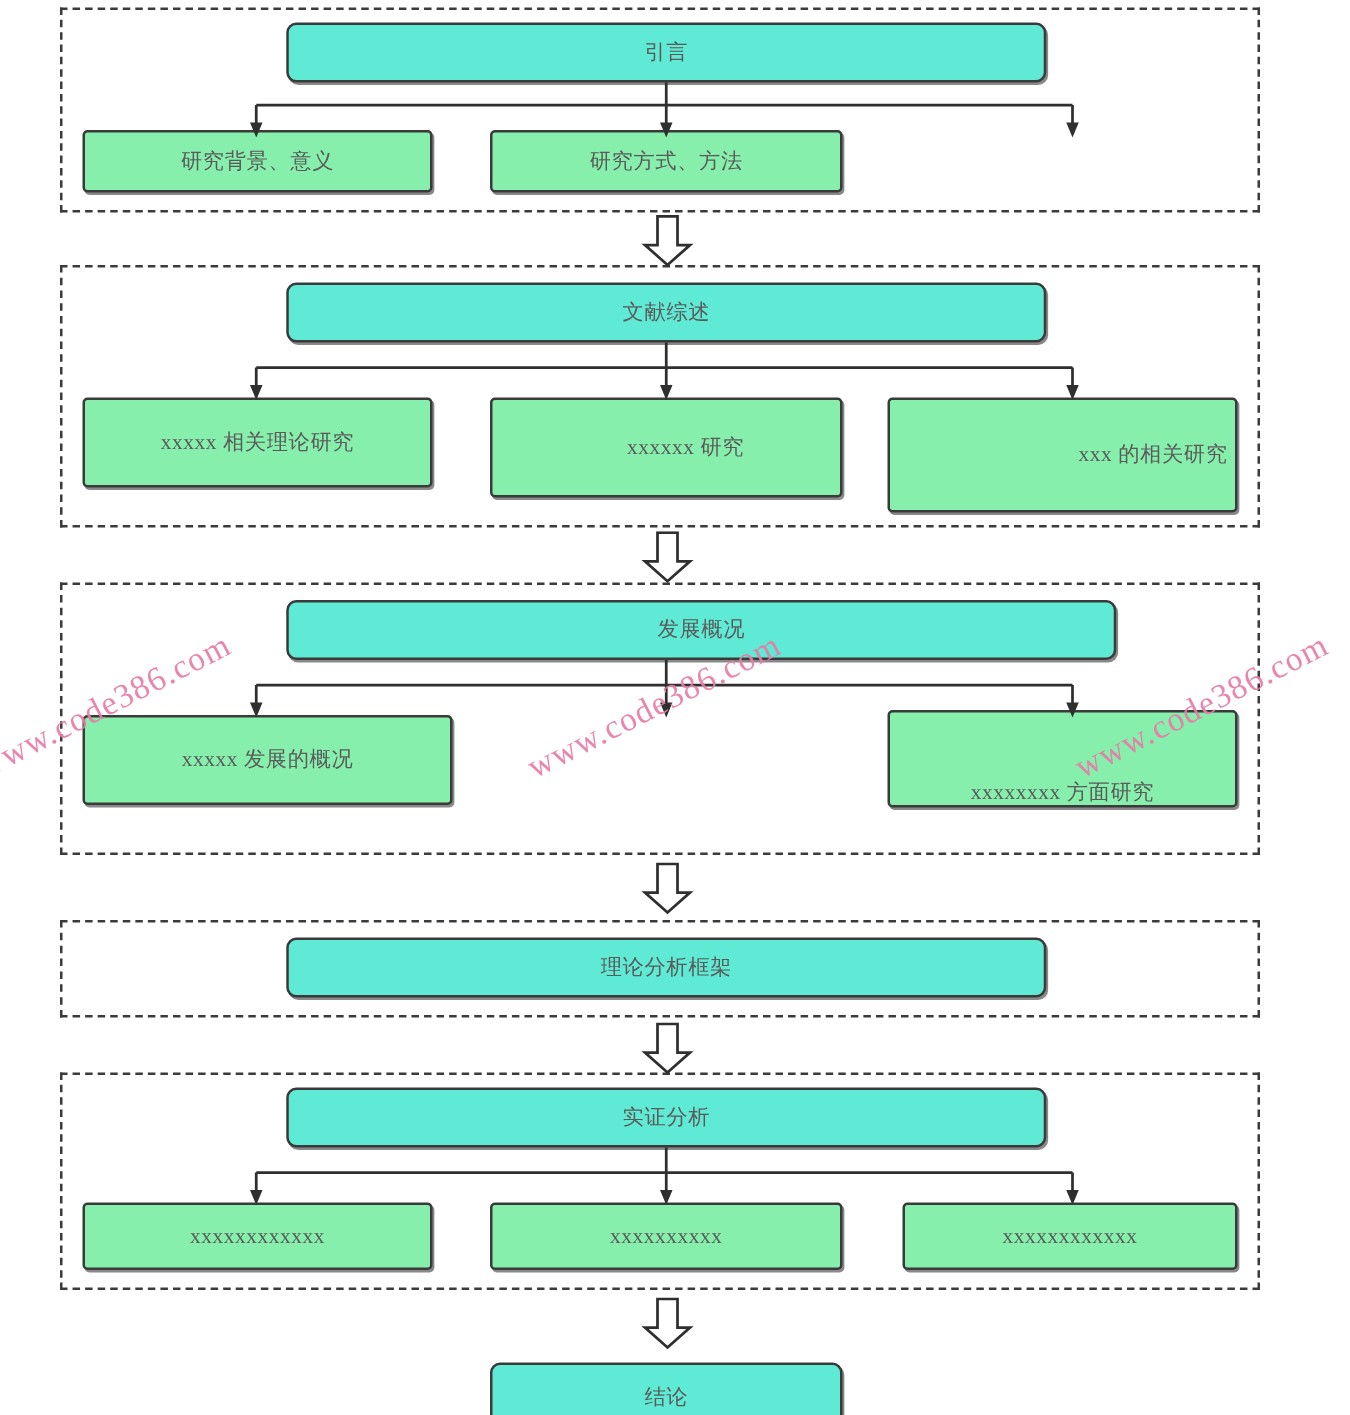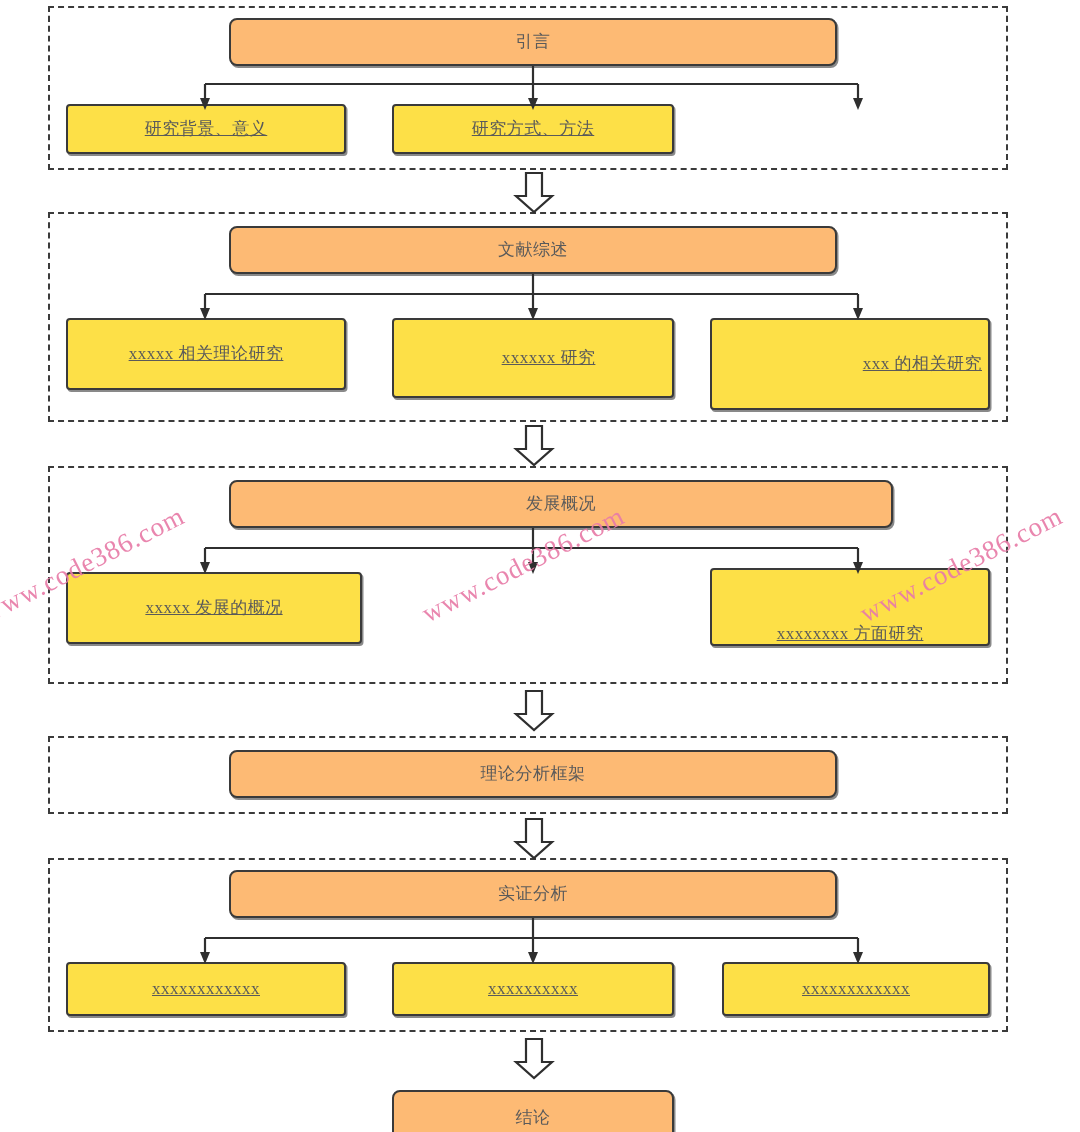--- a/index.html
+++ b/index.html
@@ -61,27 +61,26 @@
     justify-content: center;
     text-align: center;
     border: 2.2px solid #3a3a3a;
     border-radius: 9px;
     color: #5a5a5a;
     font-size: 17px;
     letter-spacing: .5px;
     box-shadow: 1.5px 2px 0 0 rgba(40,40,40,.55);
   }
   .node.header {
-    background: #fdba74;
+    background: #5eead4;
     border-radius: 8px;
   }
   .node.child {
-    background: #fde047;
+    background: #86efac;
     border-radius: 4px;
-    text-decoration: underline;
   }
   .node .lbl {
     display: block;
     line-height: 1.2;
     padding: 0 6px;
   }
 
   
   .conn {
     position: absolute;

